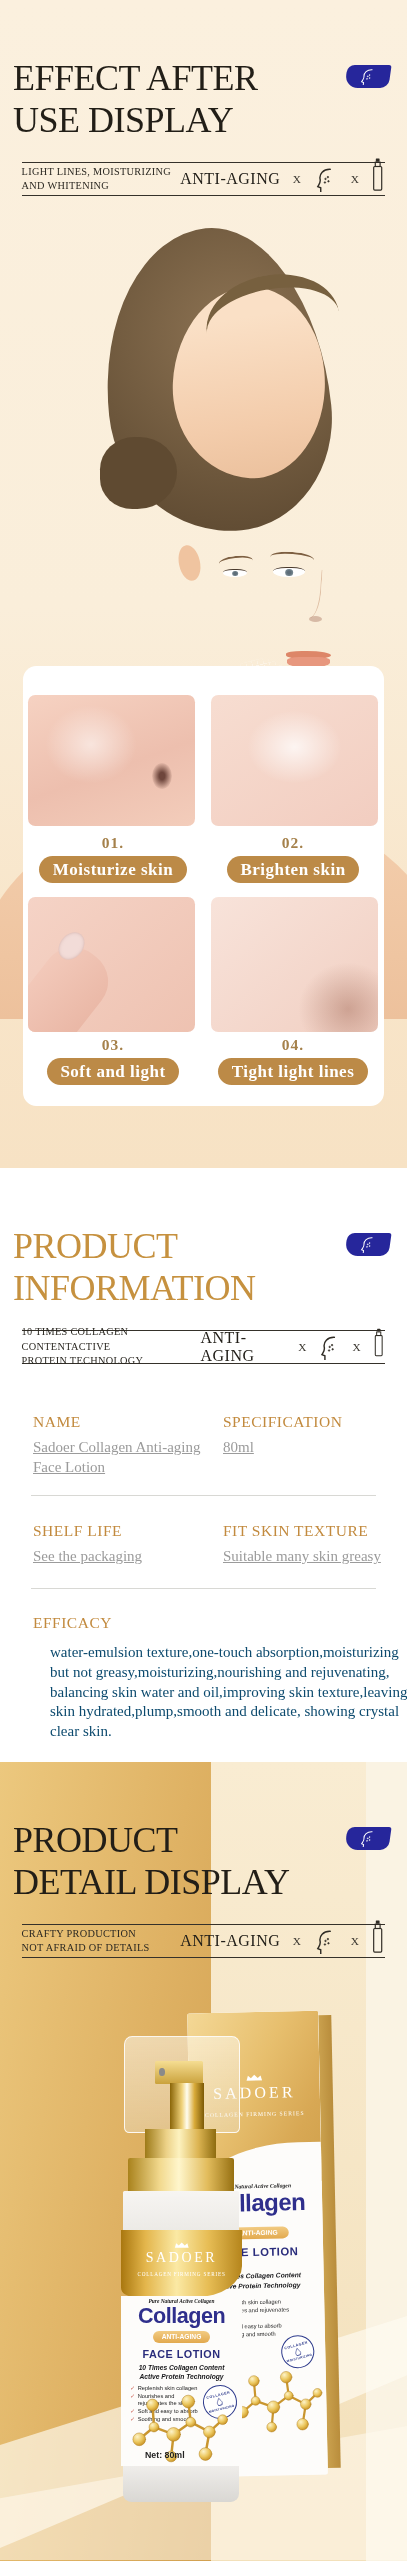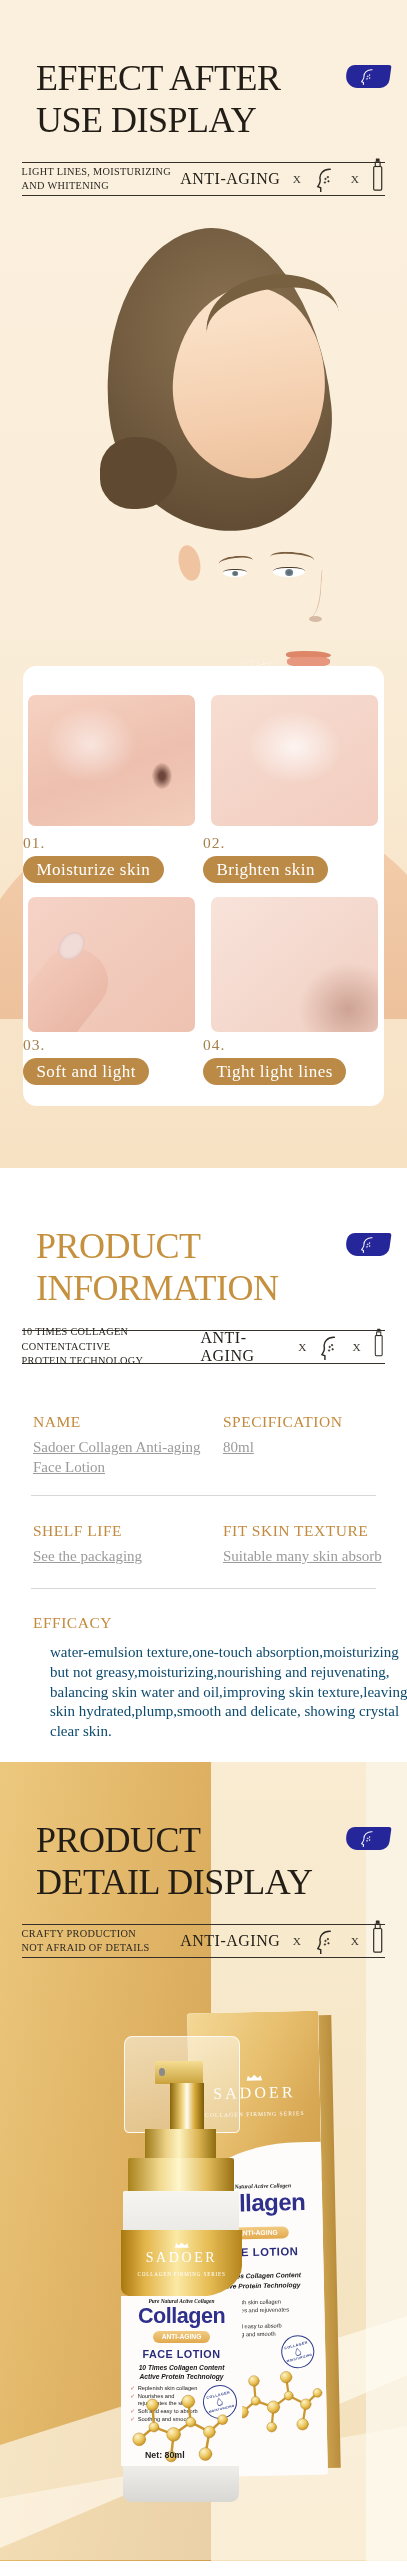--- a/index.html
+++ b/index.html
@@ -6,21 +6,21 @@
   .page{position:relative;width:407px;height:3109px;overflow:hidden;background:#fff;
         font-family:"Liberation Serif",serif;}
   .abs{position:absolute;}
   .sec{position:absolute;left:0;width:407px;}
   #sec1{top:0;height:1168px;background:linear-gradient(180deg,#fbf0de 0%,#faeeda 52%,#f8e6cb 78%,#f7e2c4 100%);}
   #sec2{top:1168px;height:594px;background:#fff;}
   #sec3{top:1762px;height:799px;background:#f6e8cd;overflow:hidden;}
   #sec4{top:2561px;height:549px;background:#fff;}
 
   
-  .big-title{position:absolute;left:36px;top:57px;font-size:36px;line-height:1.18;
+  .big-title{position:absolute;left:13px;top:57px;font-size:36px;line-height:1.18;
              letter-spacing:-0.5px;color:#221e17;}
   .big-title.gold{color:#c6913f;}
   .badge{position:absolute;left:346px;top:65px;width:44px;height:23px;background:#26269b;
          border-radius:7.2px 2.6px 8.2px 13.4px;transform:skewX(-8deg);
          display:flex;align-items:center;justify-content:center;}
   .sbar{position:absolute;left:21.6px;width:363px;top:162px;height:32px;
         border-top:1px solid #35312a;border-bottom:1px solid #35312a;
         display:flex;align-items:center;justify-content:space-between;}
   .sbar-left{font-size:10.3px;line-height:1.4;color:#2b2822;letter-spacing:0.3px;}
   .sbar-right{display:flex;align-items:center;gap:12.4px;}
@@ -84,21 +84,21 @@
   .t2::before{content:"";position:absolute;left:22%;top:12%;width:56%;height:55%;border-radius:50%;
       background:radial-gradient(rgba(255,255,255,.75),transparent 72%);}
   .t3{left:5.2px;top:231px;width:167px;height:135px;background:linear-gradient(140deg,#f5d3c6,#eec2b1);}
   .t3 .finger{position:absolute;left:-15.5px;bottom:-62px;width:67px;height:155px;
       background:linear-gradient(100deg,#f3cabb,#e8b4a2);border-radius:31px;transform:rotate(38deg);}
   .t3 .nail{position:absolute;left:32px;bottom:71px;width:23px;height:30px;background:#f2dcd8;
       border-radius:50%;transform:rotate(38deg);box-shadow:inset 0 0 3.1px rgba(180,130,120,.5);}
   .t4{left:188px;top:231px;width:167px;height:135px;background:linear-gradient(140deg,#f8e3da,#f1cfc2);}
   .t4::after{content:"";position:absolute;right:-12%;bottom:-18%;width:60%;height:70%;border-radius:50%;
       background:radial-gradient(rgba(150,90,70,.4),transparent 70%);}
-  .lbl{position:absolute;text-align:left;}
+  .lbl{position:absolute;text-align:center;font-weight:bold;}
   .lbl.c1{left:0;width:180px;}
   .lbl.c2{left:180px;width:180px;}
   .num{font-size:15.5px;color:#a5814b;letter-spacing:1px;}
   .pill{display:inline-block;margin-top:4.1px;padding:3.6px 13.4px;background:#bc8a47;color:#fff;
         font-size:17px;border-radius:14.4px;letter-spacing:0.5px;}
 
   
   .f-label{position:absolute;font-size:15.5px;color:#c28a3e;letter-spacing:0.5px;}
   .f-value{position:absolute;font-size:15px;color:#9b9b9b;line-height:1.35;text-decoration:underline;}
   .divider{position:absolute;left:31px;width:345px;border-top:1px solid #d8d8d4;}
@@ -319,21 +319,21 @@
     <div class="f-label" style="left:33px;top:245px">NAME</div>
     <div class="f-value" style="left:33px;top:269px;width:178px">Sadoer Collagen Anti-aging Face Lotion</div>
     <div class="f-label" style="left:223px;top:245px">SPECIFICATION</div>
     <div class="f-value" style="left:223px;top:269px">80ml</div>
 
     <div class="divider" style="top:327px"></div>
 
     <div class="f-label" style="left:33px;top:354px">SHELF LIFE</div>
     <div class="f-value" style="left:33px;top:378px">See the packaging</div>
     <div class="f-label" style="left:223px;top:354px">FIT SKIN TEXTURE</div>
-    <div class="f-value" style="left:223px;top:378px">Suitable many skin absorb</div>
+    <div class="f-value" style="left:223px;top:378px">Suitable many skin greasy</div>
 
     <div class="divider" style="top:420px"></div>
 
     <div class="f-label" style="left:33px;top:446px">EFFICACY</div>
     <div class="efficacy-p">water-emulsion texture,one-touch absorption,moisturizing but not greasy,moisturizing,nourishing and rejuvenating, balancing skin water and oil,improving skin texture,leaving skin hydrated,plump,smooth and delicate,  showing crystal clear skin.</div>
   </div>
 
   <div class="sec" id="sec3">
     <div class="d-bg-gold"></div>
     <div class="d-bg-mid"></div>

